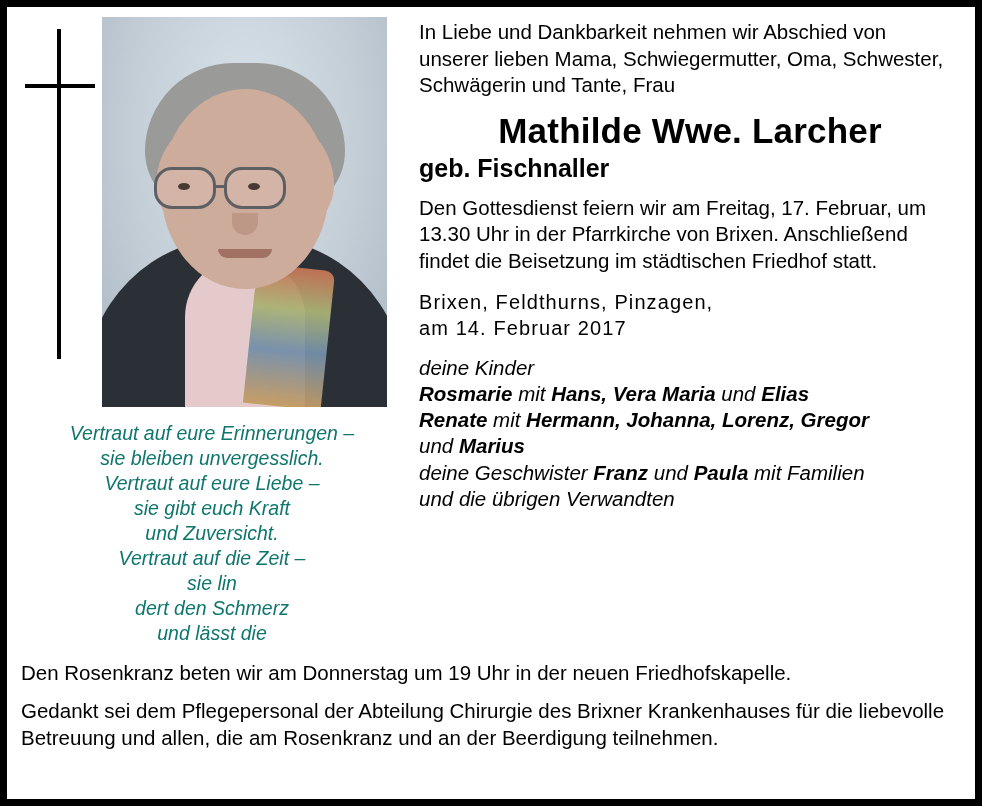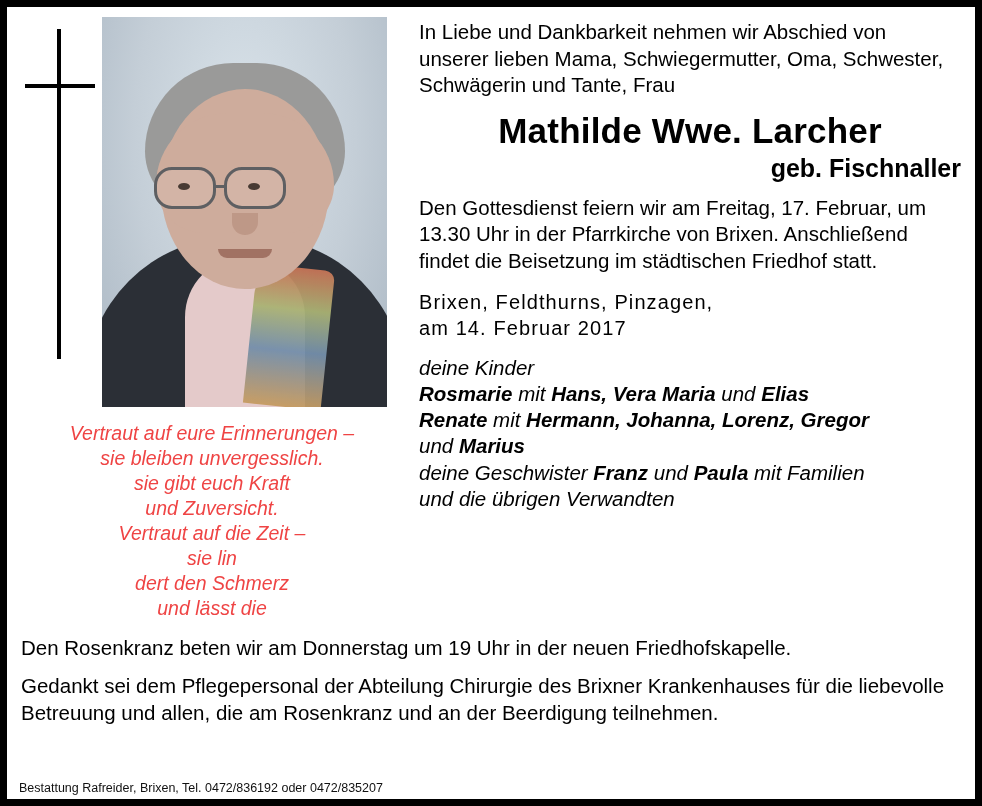--- a/index.html
+++ b/index.html
@@ -192,21 +192,21 @@
     height: 22px;
     background: #c49783;
     border-radius: 0 0 14px 14px;
   }
   .poem {
     margin: 14px 14px 0 14px;
     text-align: center;
     font-style: italic;
     font-size: 19.5px;
     line-height: 1.28;
-    color: #ef4444;
+    color: #0f766e;
   }
   
   .right-col {
     flex: 1 1 auto;
     padding-left: 12px;
     padding-right: 4px;
     padding-top: 6px;
   }
   .lead {
     font-size: 20.5px;
@@ -217,21 +217,21 @@
     font-size: 35px;
     font-weight: bold;
     text-align: center;
     letter-spacing: 0.2px;
     margin: 6px 0 4px 0;
     line-height: 1.05;
   }
   .maiden {
     font-size: 25px;
     font-weight: bold;
-    text-align: right;
+    text-align: left;
     margin: 0 0 12px 0;
   }
   .para {
     font-size: 20.5px;
     line-height: 1.3;
     margin: 0 0 14px 0;
   }
   .place {
     font-size: 20px;
     line-height: 1.3;
@@ -293,20 +293,21 @@
         <div class="ph-bridge"></div>
         <div class="ph-eye-l"></div>
         <div class="ph-eye-r"></div>
         <div class="ph-nose"></div>
         <div class="ph-mouth"></div>
       </div>
 
       <div class="poem">
           <div>Vertraut auf eure Erinnerungen –</div>
           <div>sie bleiben unvergesslich.</div>
+          <div>Vertraut auf eure Liebe –</div>
           <div>sie gibt euch Kraft</div>
           <div>und Zuversicht.</div>
           <div>Vertraut auf die Zeit –</div>
           <div>sie lin</div>
           <div>dert den Schmerz</div>
           <div>und lässt die</div>
         </div>
 
     </div>
 
@@ -331,15 +332,14 @@
       </div>
     </div>
 
   </div>
 
   <div class="bottom">
     <p>Den Rosenkranz beten wir am Donnerstag um 19 Uhr in der neuen Friedhofskapelle.</p>
     <p>Gedankt sei dem Pflegepersonal der Abteilung Chirurgie des Brixner Krankenhauses für die liebevolle Betreuung und allen, die am Rosenkranz und an der Beerdigung teilnehmen.</p>
   </div>
 
-  <div class="footer">Bestattung Rafreider, Brixen, Tel. 0472/836192 oder 0472/835207</div>
 
 </div>
 
 </body></html>

